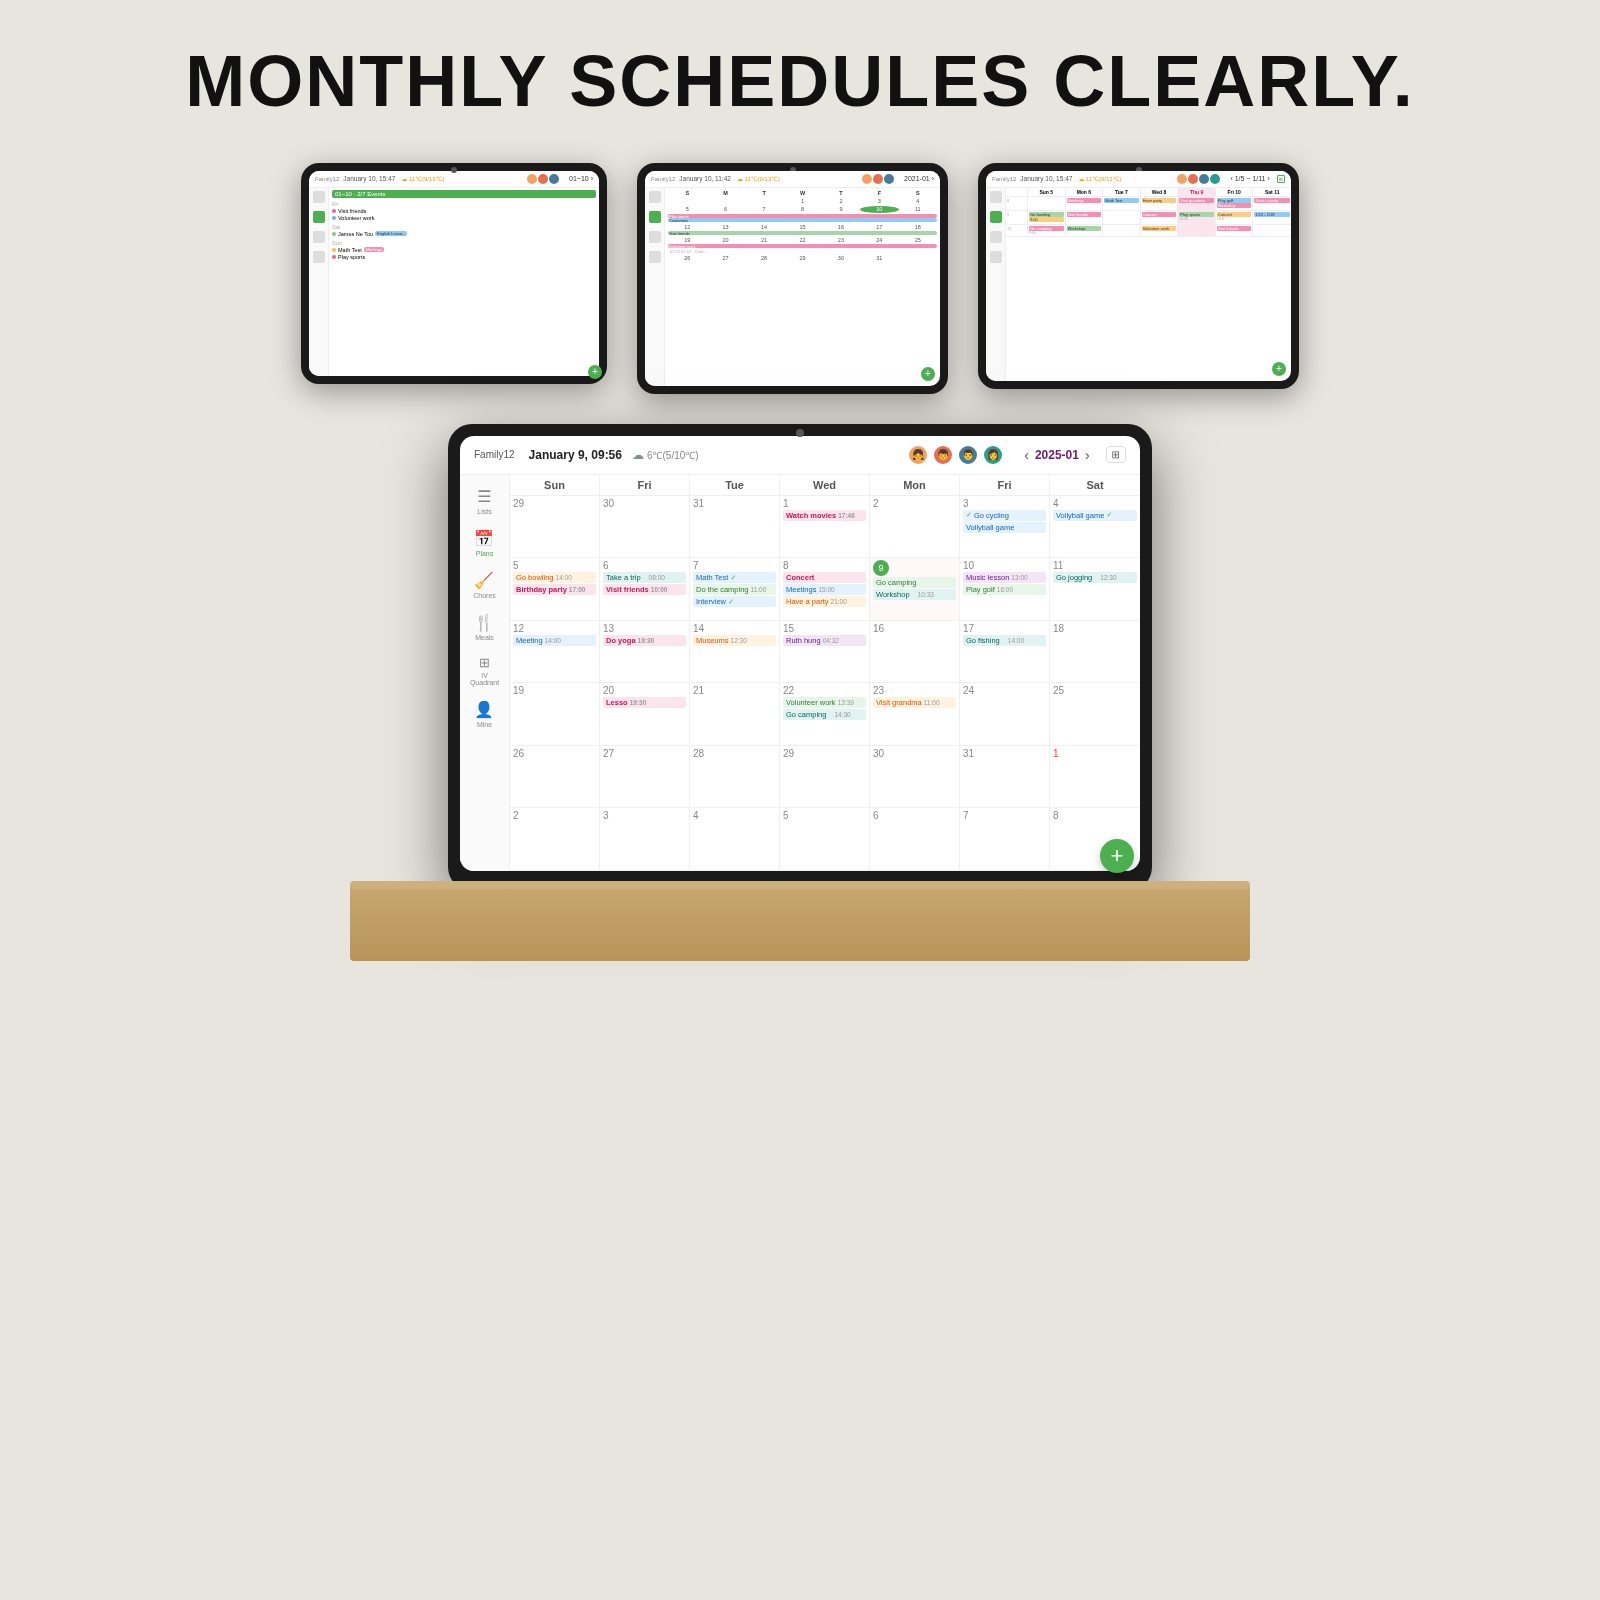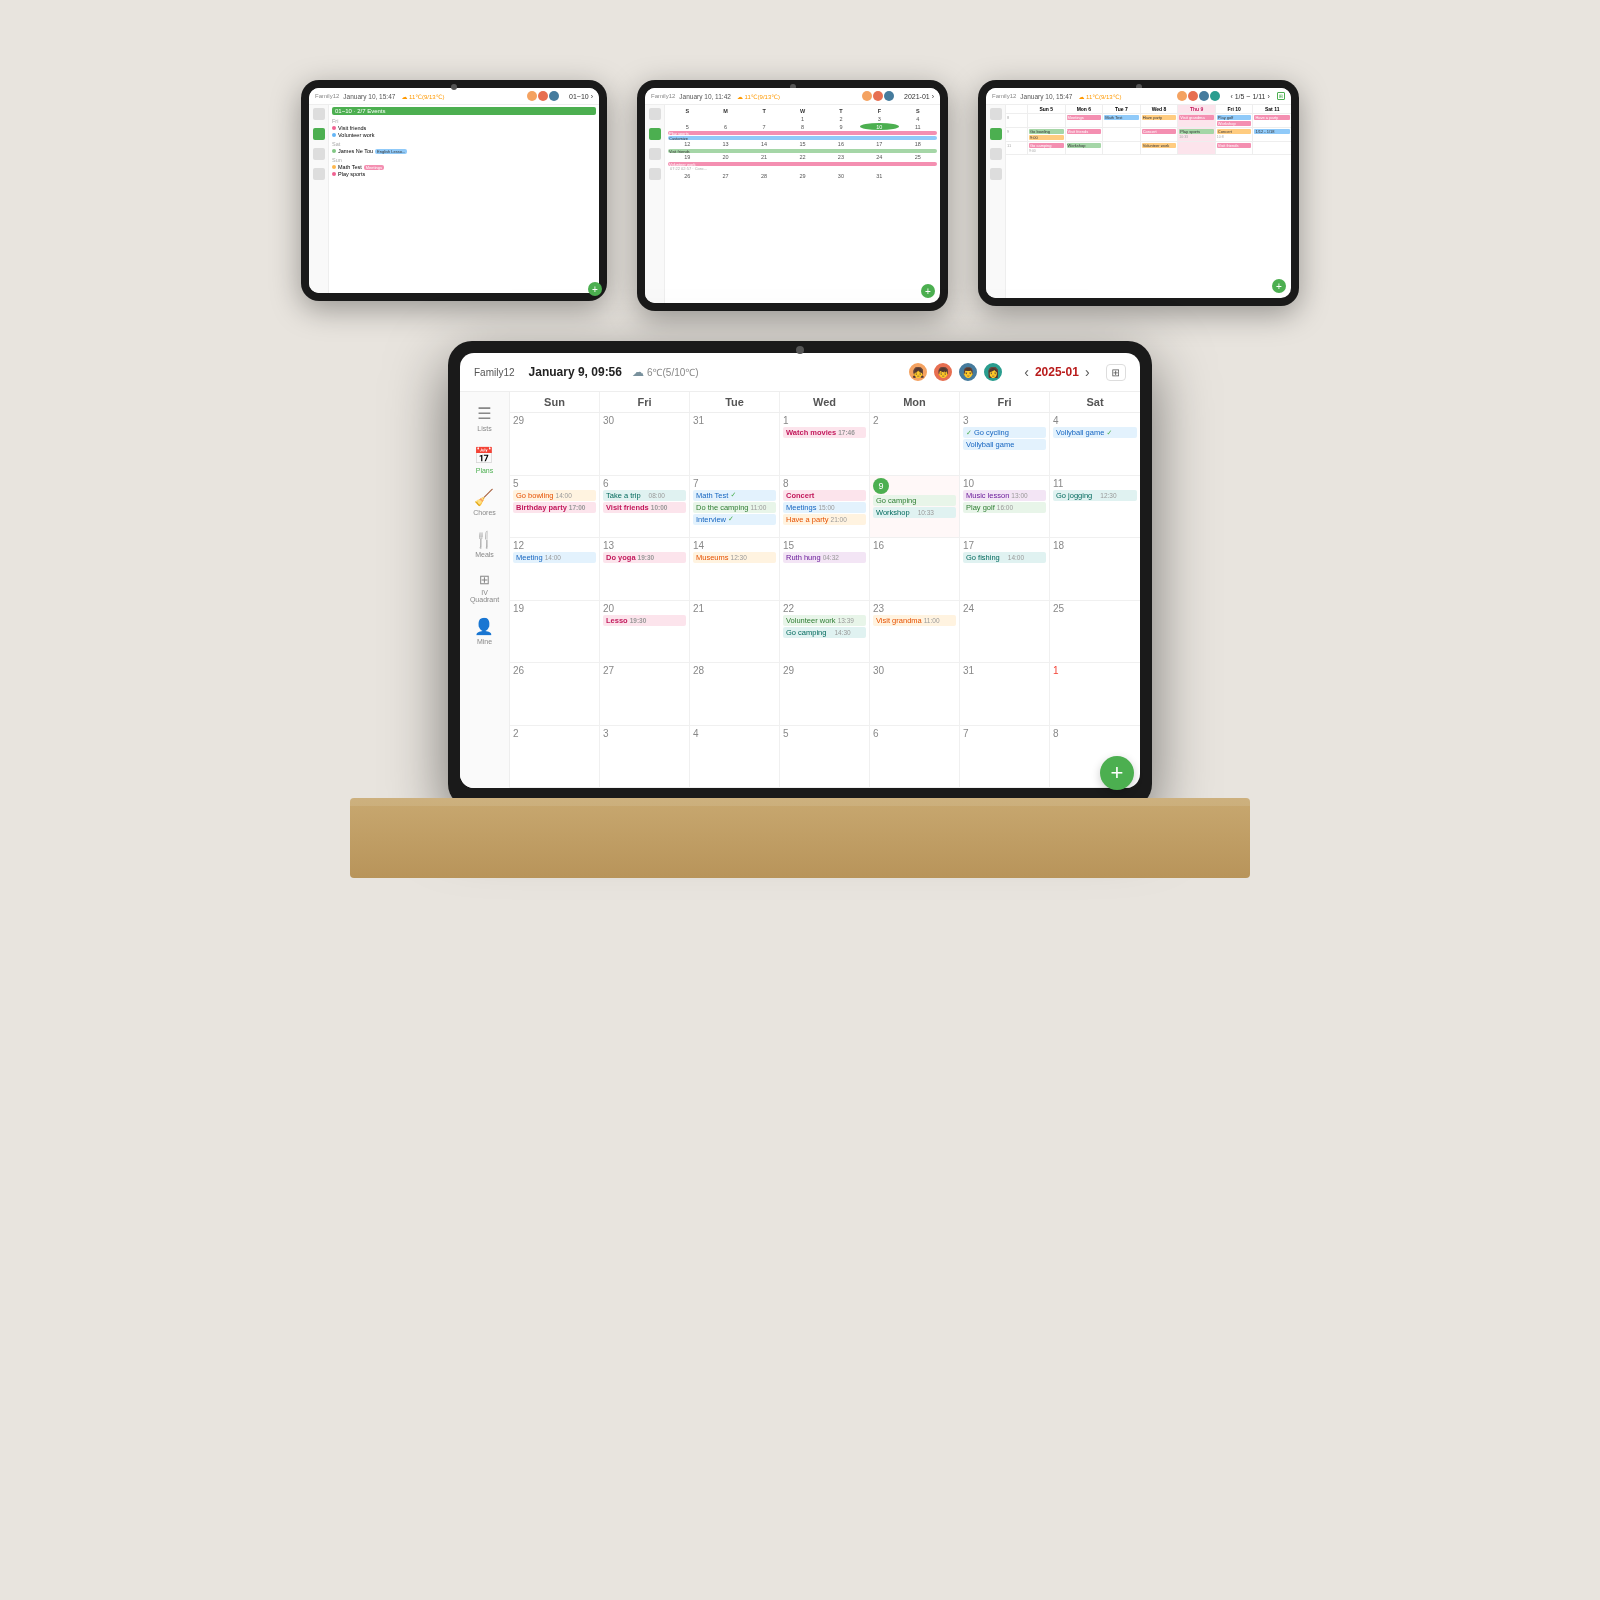--- a/index.html
+++ b/index.html
@@ -245,21 +245,21 @@
       overflow: hidden;
       display: flex; align-items: center; justify-content: center;
       font-size: 10px;
     }
     .ca1 { background: #f4a261; }
     .ca2 { background: #e76f51; }
     .ca3 { background: #457b9d; color: #fff; }
     .ca4 { background: #2a9d8f; color: #fff; }
     .cal-nav { display: flex; align-items: center; gap: 6px; margin-left: 10px; }
     .cal-nav-btn { background: none; border: none; cursor: pointer; font-size: 14px; color: #555; }
-    .cal-nav-month { font-size: 12px; font-weight: 600; color: #b91c1c; }
+    .cal-nav-month { font-size: 12px; font-weight: 600; color: #701a75; }
     .cal-view-btn {
       background: none; border: 1px solid #ddd; border-radius: 4px;
       padding: 2px 5px; font-size: 10px; cursor: pointer; color: #555;
       margin-left: 6px;
     }
 
     
     .cal-body {
       flex: 1;
       display: flex;
@@ -407,20 +407,21 @@
       top: 0; left: 0; right: 0;
       height: 8px;
       background: rgba(255,255,255,0.1);
       border-radius: 4px 4px 0 0;
     }
   </style>
 </head>
 <body>
 
 <div class="headline">
+  <div>MONTHLY SCHEDULES CLEARLY.</div>
 </div>
 
 <div class="top-tablets">
 
   <div class="tablet-frame tablet-small">
     <div class="tablet-inner">
       <div class="mini-cal">
         <div class="mini-header">
           <span style="font-size:6px;color:#888">Family12</span>
           <span class="mh-date">January 10, 15:47</span>

